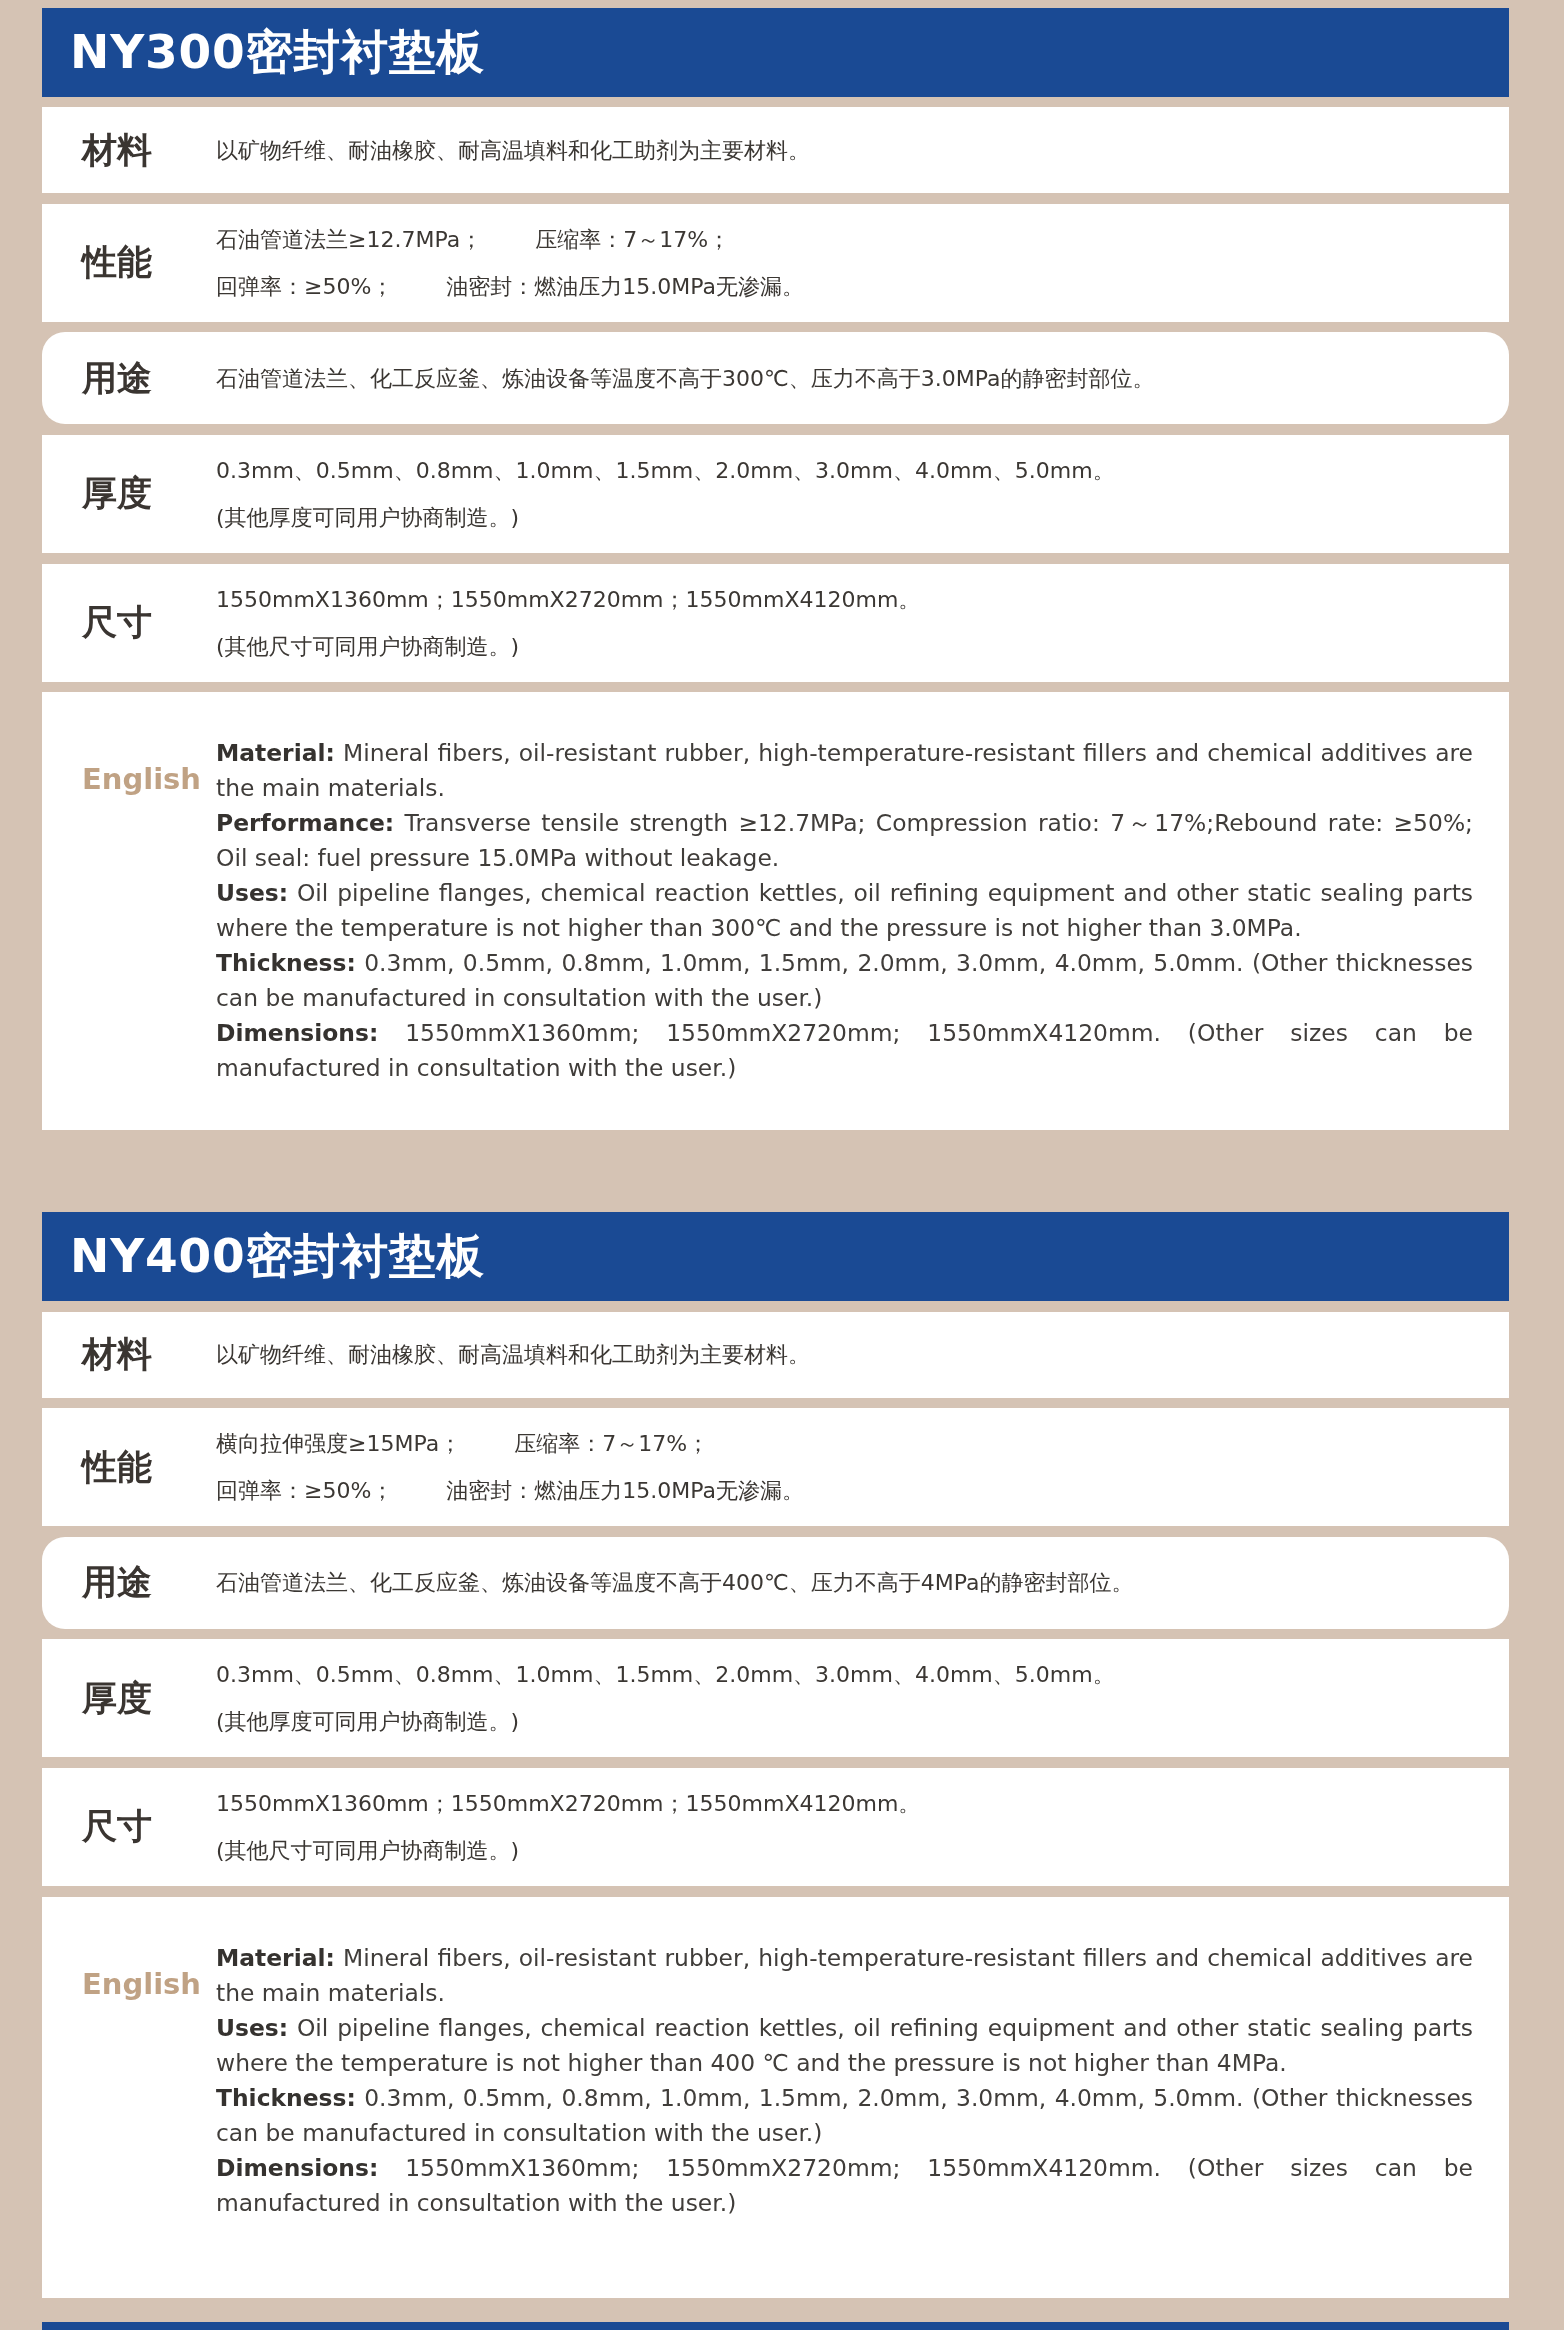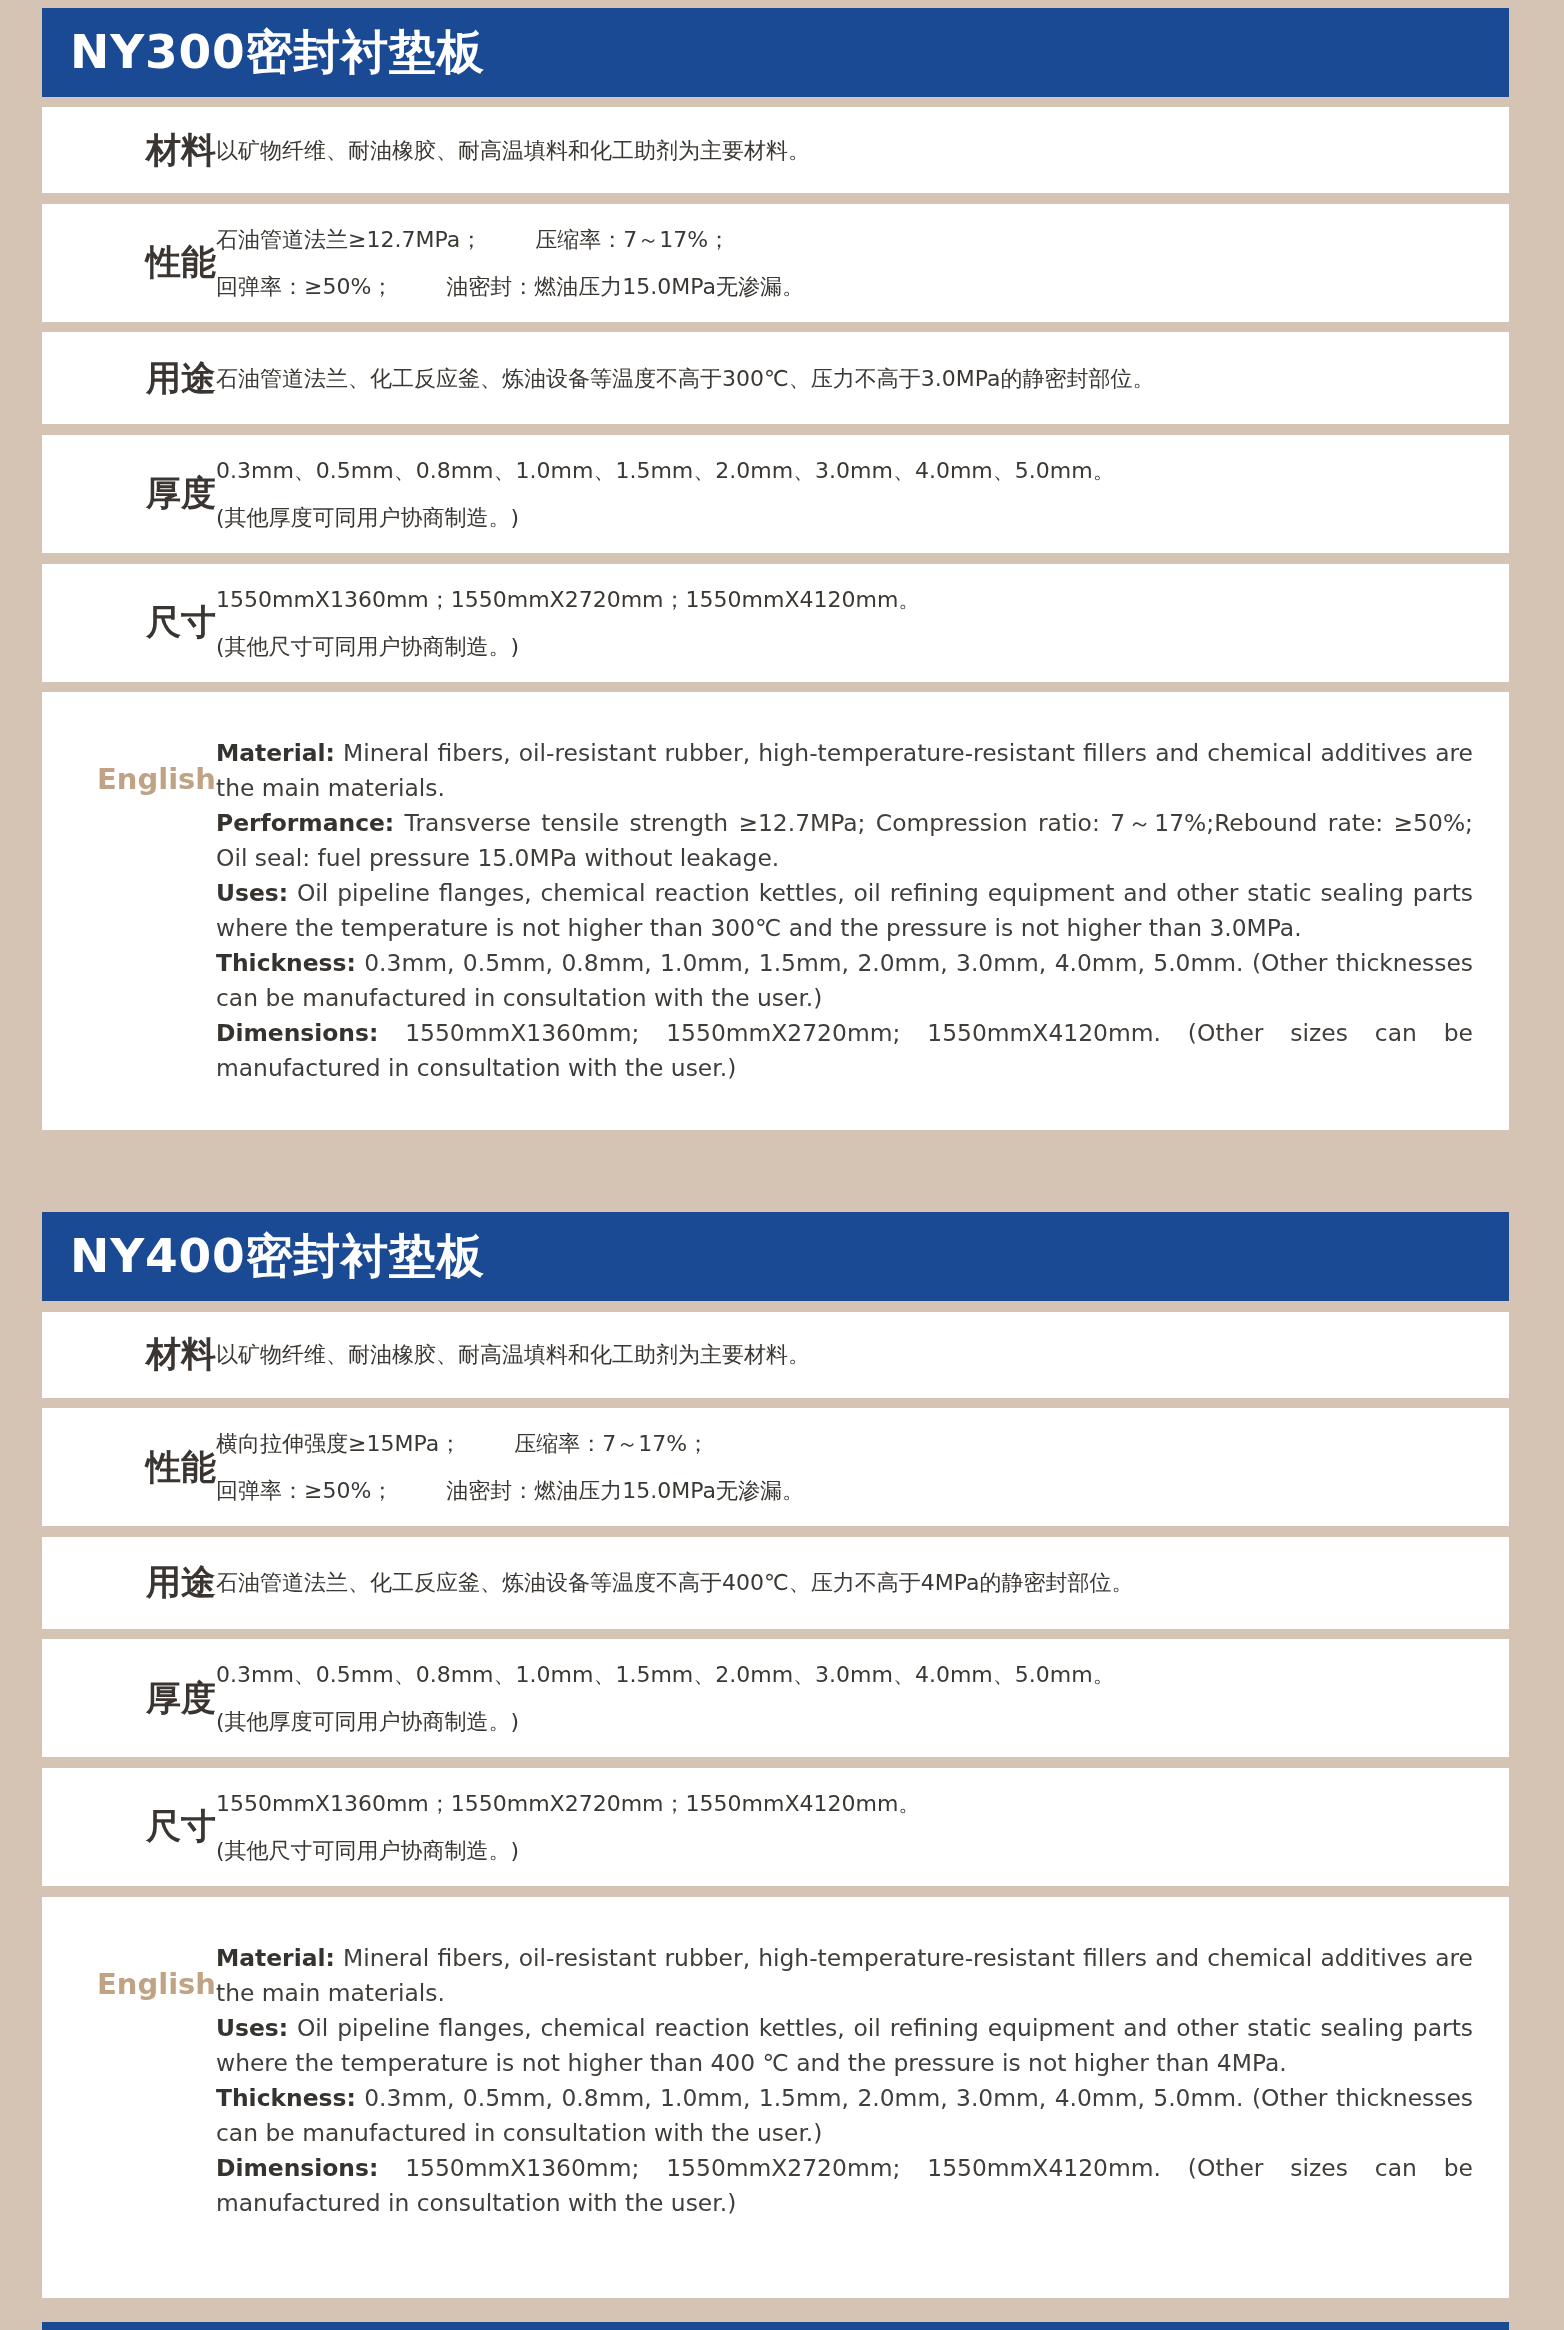--- a/index.html
+++ b/index.html
@@ -21,34 +21,33 @@
   .sec-title{
     color:#ffffff;font-size:47px;font-weight:bold;letter-spacing:0.8px;
     white-space:nowrap;
   }
   .row{
     background:#ffffff;margin-top:10.6px;
     display:flex;align-items:center;box-sizing:border-box;
   }
   .row-label{
     flex:0 0 174px;max-width:174px;box-sizing:border-box;
-    padding-left:16px;
+    padding-left:40px;
     font-size:35px;font-weight:bold;color:#3a3531;
     white-space:nowrap;
-    text-align:right;
   }
   .row-content{
     flex:1;min-width:0;
     padding:12px 23px 12px 0;
     font-size:22px;color:#3b3733;line-height:47px;
   }
   .content-line{display:flex;column-gap:53px;white-space:nowrap;}
   .row-material{min-height:86px;}
   .row-perf{min-height:100px;}
-  .row-uses{min-height:92px;}
+  .row-uses{min-height:92px;border-radius:23px;}
   .row-thick{min-height:103px;}
   .row-size{min-height:103px;}
   .row-english{min-height:401px;align-items:flex-start;padding:44px 0;}
   .row-english .row-label{
     padding-top:26px;
     font-size:29px;color:#c0a284;font-weight:bold;
   }
   .en-content{
     flex:1;min-width:0;
     padding-right:36px;

